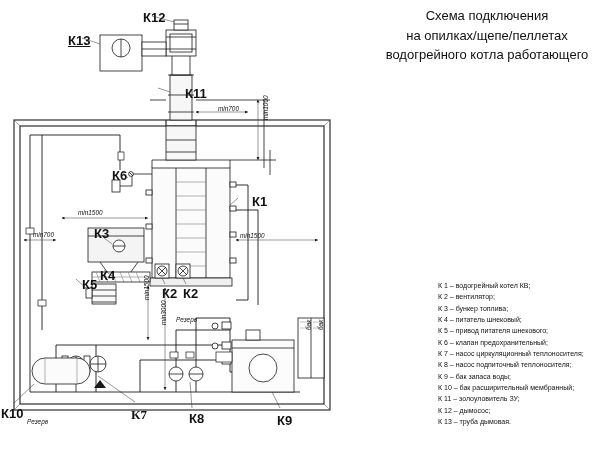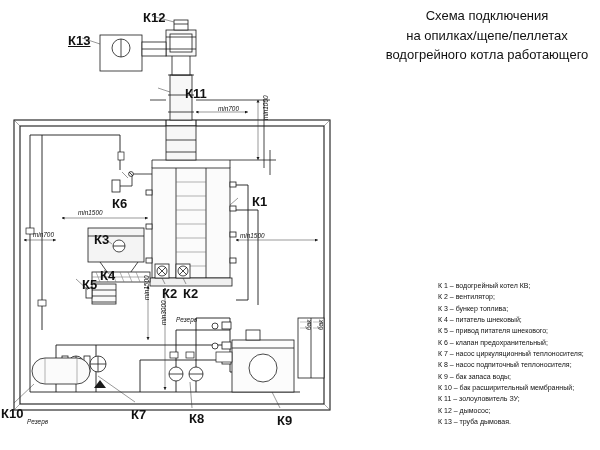--- a/index.html
+++ b/index.html
@@ -347,25 +347,25 @@
   <div class="legend-row">К 10 – бак расширительный мембранный;</div>
   <div class="legend-row">К 11 – золоуловитель ЗУ;</div>
   <div class="legend-row">К 12 – дымосос;</div>
   <div class="legend-row">К 13 – труба дымовая.</div>
 </div>
 
 <div id="callouts">
     <div class="lbl bold" style="left: 252px; top: 194px;">К1</div>
     <div class="lbl bold" style="left: 162px; top: 286px;">К2</div>
     <div class="lbl bold" style="left: 183px; top: 286px;">К2</div>
-    <div class="lbl bold" style="left: 94px; top: 232px;">К3</div>
+    <div class="lbl bold" style="left: 94px; top: 226px;">К3</div>
     <div class="lbl bold" style="left: 100px; top: 268px;">К4</div>
     <div class="lbl bold" style="left: 82px; top: 277px;">К5</div>
-    <div class="lbl bold" style="left: 112px; top: 168px; margin-top: 28px;">К6</div>
-    <div class="lbl bold" style="left: 131px; top: 407px;">К7</div>
+    <div class="lbl bold" style="left: 112px; top: 168px;">К6</div>
+    <div class="lbl bold" style="left: 131px; top: 407px; font-family: Liberation Serif, serif;">К7</div>
     <div class="lbl bold" style="left: 189px; top: 411px;">К8</div>
     <div class="lbl bold" style="left: 277px; top: 413px;">К9</div>
     <div class="lbl bold" style="left: 1px; top: 406px;">К10</div>
     <div class="lbl bold" style="left: 148px; top: 86px; margin-left: 37px;">К11</div>
     <div class="lbl bold" style="left: 143px; top: 10px;">К12</div>
     <div class="lbl bold" style="left: 68px; top: 33px; text-decoration: underline;">К13</div>
   </div>
 <div id="dims">
     <div class="dim" style="left: 218px; top: 105px;">min700</div>
     <div class="dim vert" style="left: 262px; top: 120px;">min1000</div>

